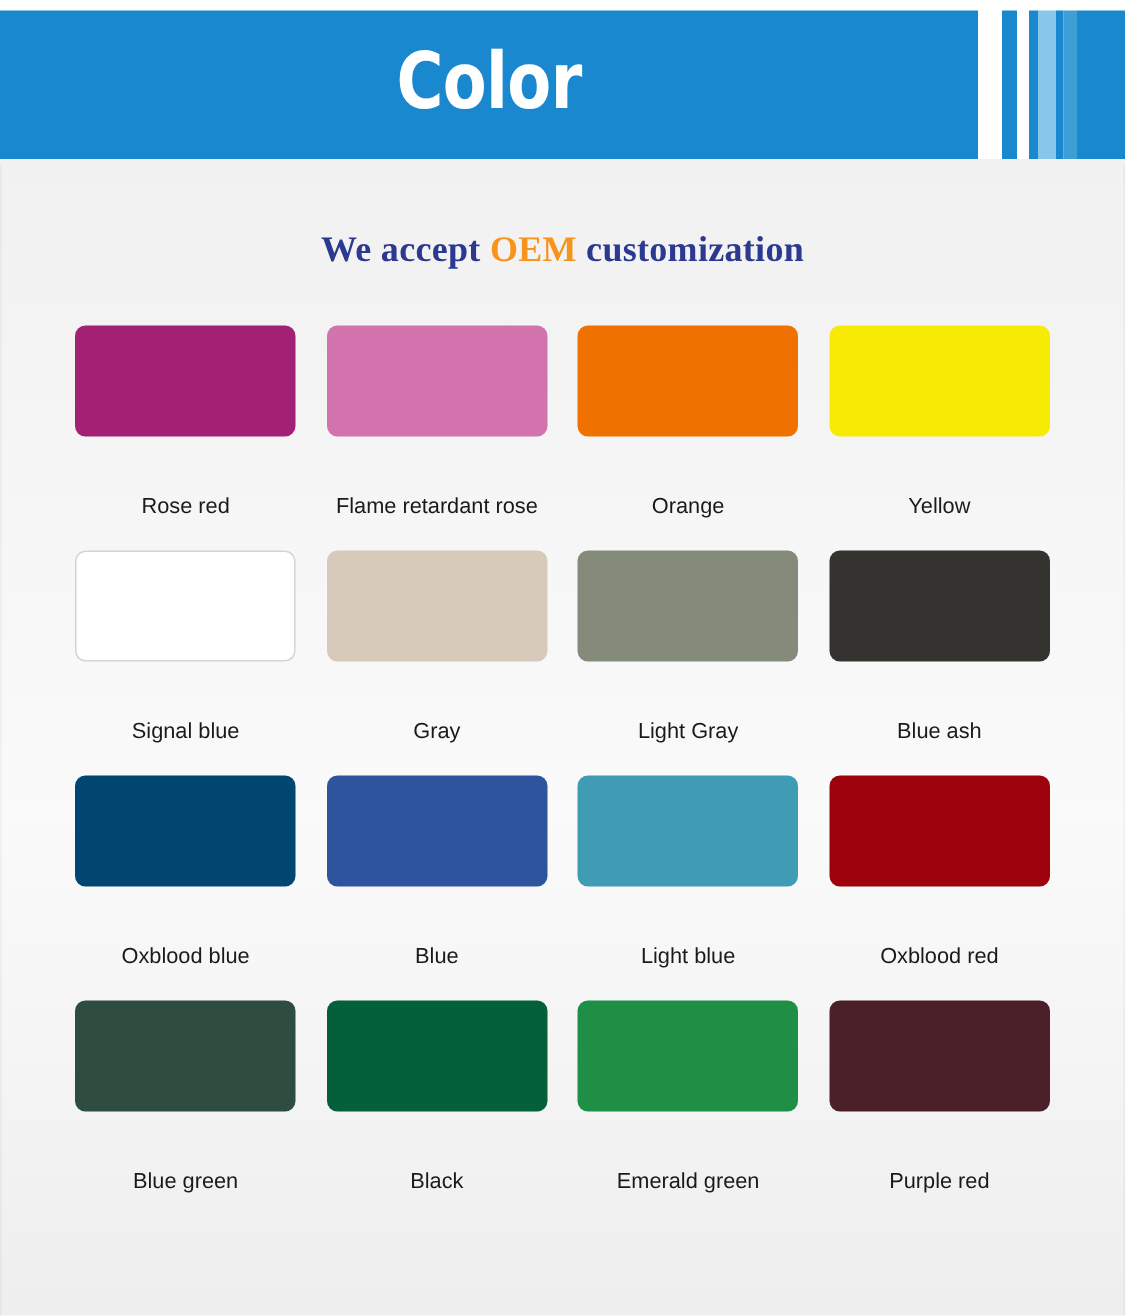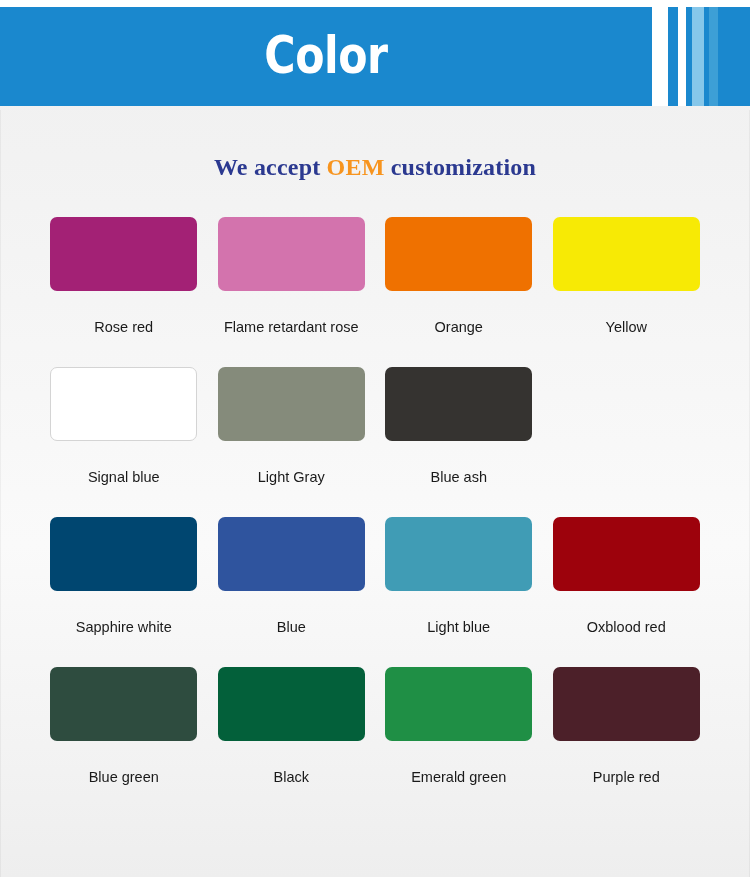--- a/index.html
+++ b/index.html
@@ -126,21 +126,21 @@
   .swatch {
     width: 147px;
     height: 74px;
     border-radius: 7px;
   }
   .swatch.bordered {
     border: 1px solid #d4d4d4;
     box-sizing: border-box;
   }
   .swatch-label {
-    margin-top: 28px;
+    margin-top: 39px;
     font-family: "Liberation Sans", sans-serif;
     font-size: 14.5px;
     color: #1a1a1a;
     white-space: nowrap;
     text-align: left;
   }
 </style>
 </head>
 <body>
 
@@ -183,32 +183,36 @@
           <div class="swatch" style="background: rgb(247, 234, 5);"></div>
           <div class="swatch-label">Yellow</div>
         </div>
       </div>
       <div class="row">
         <div class="cell">
           <div class="swatch bordered" style="background: rgb(255, 255, 255);"></div>
           <div class="swatch-label">Signal blue</div>
         </div>
         <div class="cell">
+          <div class="swatch" style="background: rgb(216, 202, 187);"></div>
+          <div class="swatch-label">Gray</div>
+        </div>
+        <div class="cell">
           <div class="swatch" style="background: rgb(133, 139, 123);"></div>
           <div class="swatch-label">Light Gray</div>
         </div>
         <div class="cell">
           <div class="swatch" style="background: rgb(53, 51, 48);"></div>
           <div class="swatch-label">Blue ash</div>
         </div>
       </div>
       <div class="row">
         <div class="cell">
           <div class="swatch" style="background: rgb(0, 70, 112);"></div>
-          <div class="swatch-label">Sapphire white</div>
+          <div class="swatch-label">Oxblood blue</div>
         </div>
         <div class="cell">
           <div class="swatch" style="background: rgb(47, 84, 158);"></div>
           <div class="swatch-label">Blue</div>
         </div>
         <div class="cell">
           <div class="swatch" style="background: rgb(64, 156, 181);"></div>
           <div class="swatch-label">Light blue</div>
         </div>
         <div class="cell">

